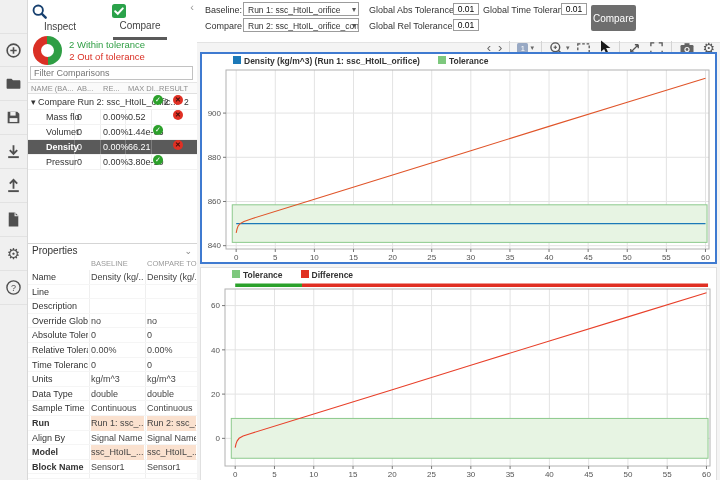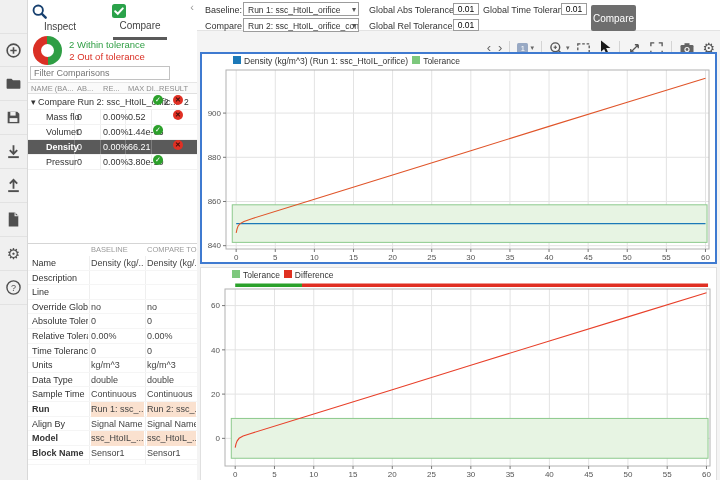--- a/index.html
+++ b/index.html
@@ -20,21 +20,21 @@
   .tab{position:absolute;top:3px;width:58px;text-align:center;cursor:pointer;}
   .tab .tlbl{display:block;font-size:10px;color:#444;margin-top:1px;text-align:center;}
   .tab.active::after{content:"";position:absolute;left:2px;right:2px;bottom:-9px;height:3px;background:#5a5a5a;}
   .collapse{position:absolute;right:3px;top:1px;font-size:11px;color:#999;cursor:pointer;}
   .summary{position:absolute;top:36px;left:5px;display:flex;}
   .donut{width:29px;height:29px;border-radius:50%;position:relative;
          background:conic-gradient(#2f9e44 0 50%,#da3025 50% 100%);}
   .donut::after{content:"";position:absolute;inset:8px;border-radius:50%;background:#fff;}
   .sumtext{margin-left:7px;padding-top:3px;font-size:9.5px;line-height:11.5px;white-space:nowrap;text-align:center;}
   .within{color:#2f9e44;} .out{color:#da3025;}
-  .filter{position:absolute;top:66px;left:2px;width:140px;height:14px;border:1px solid #c2c2c2;
+  .filter{position:absolute;top:66px;left:2px;width:163px;height:14px;border:1px solid #c2c2c2;
           font-family:"Liberation Sans",sans-serif;font-size:9px;padding:0 3px;color:#555;}
   .comp-header{position:absolute;top:82px;left:0;width:169px;height:12px;background:#fafafa;
                border-top:1px solid #e6e6e6;border-bottom:1px solid #e0e0e0;
                font-size:7.5px;color:#8e8e8e;line-height:12px;}
   .comp-header span{position:absolute;top:0;white-space:nowrap;}
   #comp-rows{position:absolute;top:95px;left:0;width:169px;}
   .crow{position:relative;height:15px;line-height:15px;font-size:9px;border-bottom:1px solid #f2f2f2;
         cursor:pointer;white-space:nowrap;}
   .crow span{position:absolute;top:0;}
   .crow i{position:absolute;top:0;bottom:0;width:1px;background:#eeeeee;}
@@ -56,21 +56,21 @@
   .prow span{position:absolute;top:0;white-space:nowrap;overflow:hidden;}
   .prow i{position:absolute;top:0;bottom:0;width:1px;background:#efefef;}
   .prow .pl{left:4px;width:56px;color:#333;}
   .prow .pb{left:63px;width:53px;color:#444;}
   .prow .pc{left:119px;width:49px;color:#444;}
   .prow .hl{background:#fae1cf;}
   .prow.pbold .pl{font-weight:bold;}
 
   
   .main{position:absolute;left:197px;top:0;width:523px;height:480px;background:#f4f4f4;}
-  .toolbar{position:absolute;top:0;left:0;width:523px;height:31px;background:#fff;
+  .toolbar{position:absolute;top:0;left:0;width:523px;height:43px;background:#fff;
            border-bottom:1px solid #e3e3e3;font-size:9px;color:#333;}
   .toolbar .lab{position:absolute;white-space:nowrap;}
   .dd{position:absolute;height:14px;line-height:12px;border:1px solid #9c9c9c;background:#fff;
       font-size:8.5px;padding:1px 12px 0 4px;width:116px;white-space:nowrap;overflow:hidden;cursor:pointer;}
   .dd::after{content:"▾";position:absolute;right:2px;top:1px;font-size:8px;color:#555;}
   .tbin{position:absolute;width:26px;height:12px;border:1px solid #9c9c9c;background:#fff;
         font-family:"Liberation Sans",sans-serif;font-size:8.5px;text-align:center;padding:0;}
   .cmp-btn{position:absolute;left:394px;top:5px;width:45px;height:26px;background:#6e6e6e;color:#fff;
            font-size:10px;display:flex;align-items:center;justify-content:center;border-radius:2px;cursor:pointer;}
   .chart-toolbar{position:absolute;top:38px;right:5px;height:20px;display:flex;align-items:center;gap:7px;}
@@ -79,22 +79,22 @@
   .cti.active{border-bottom:2px solid #2a6fd2;padding-bottom:1px;}
   .ctsep{width:1px;height:15px;background:#d4d4d4;}
   .caret{font-size:7px;color:#666;margin-left:2px;}
   .layout1{width:11px;height:11px;background:#98a9c4;border-radius:1.5px;color:#fff;
            font-size:7.5px;line-height:11px;text-align:center;}
   .gear-glyph{font-size:14px;color:#555;line-height:1;}
 
   .card{position:absolute;background:#fff;}
   .card1{left:3px;top:52px;width:517px;height:212px;border:2px solid #3f7ad0;}
   .card2{left:3px;top:267px;width:517px;height:214px;border:1px solid #e0e0e0;border-bottom:none;}
-  .legend{height:14px;display:flex;align-items:center;gap:4px;padding-left:31px;
-          font-size:8.5px;color:#333;white-space:nowrap;}
+  .legend{height:14px;display:flex;align-items:center;gap:18px;padding-left:31px;
+          font-size:8.5px;color:#333;white-space:nowrap;font-weight:bold;}
   .lg-sq{display:inline-block;width:8px;height:8px;margin-right:3px;}
   svg{display:block;}
 </style>
 </head>
 <body>
 
 <div id="stage">
 
   <div class="sidebar">
     <div class="sb-btn">
@@ -226,43 +226,47 @@
           <i style="left: 123px;"></i>
           <span class="c-name" style="left: 18px;">Pressur</span>
           <span class="c-abs" style="left: 49px;">0</span>
           <span class="c-rel" style="left: 75px;">0.00%</span>
           <span class="c-max" style="left: 100px;">3.80e-10</span>
           <span class="ic pass" style="left: 125px;">✓</span>
         </div>
       </div>
 
     <div class="props">
+      <div class="props-title">
+        <span>Properties</span>
+        <span class="chev">⌄</span>
+      </div>
       <div class="props-cols">
         <span style="left:63px;">BASELINE</span>
         <span style="left:119px;">COMPARE TO</span>
       </div>
       <div id="prop-rows">
           <div class="prow">
             <i style="left: 61px;"></i>
             <i style="left: 117px;"></i>
             <span class="pl">Name</span>
             <span class="pb">Density (kg/...</span>
             <span class="pc">Density (kg/...</span>
           </div>
           <div class="prow">
             <i style="left: 61px;"></i>
             <i style="left: 117px;"></i>
-            <span class="pl">Description</span>
+            <span class="pl">Line</span>
             <span class="pb"></span>
             <span class="pc"></span>
           </div>
           <div class="prow">
             <i style="left: 61px;"></i>
             <i style="left: 117px;"></i>
-            <span class="pl">Line</span>
+            <span class="pl">Description</span>
             <span class="pb"></span>
             <span class="pc"></span>
           </div>
           <div class="prow">
             <i style="left: 61px;"></i>
             <i style="left: 117px;"></i>
             <span class="pl">Override Global T...</span>
             <span class="pb">no</span>
             <span class="pc">no</span>
           </div>

